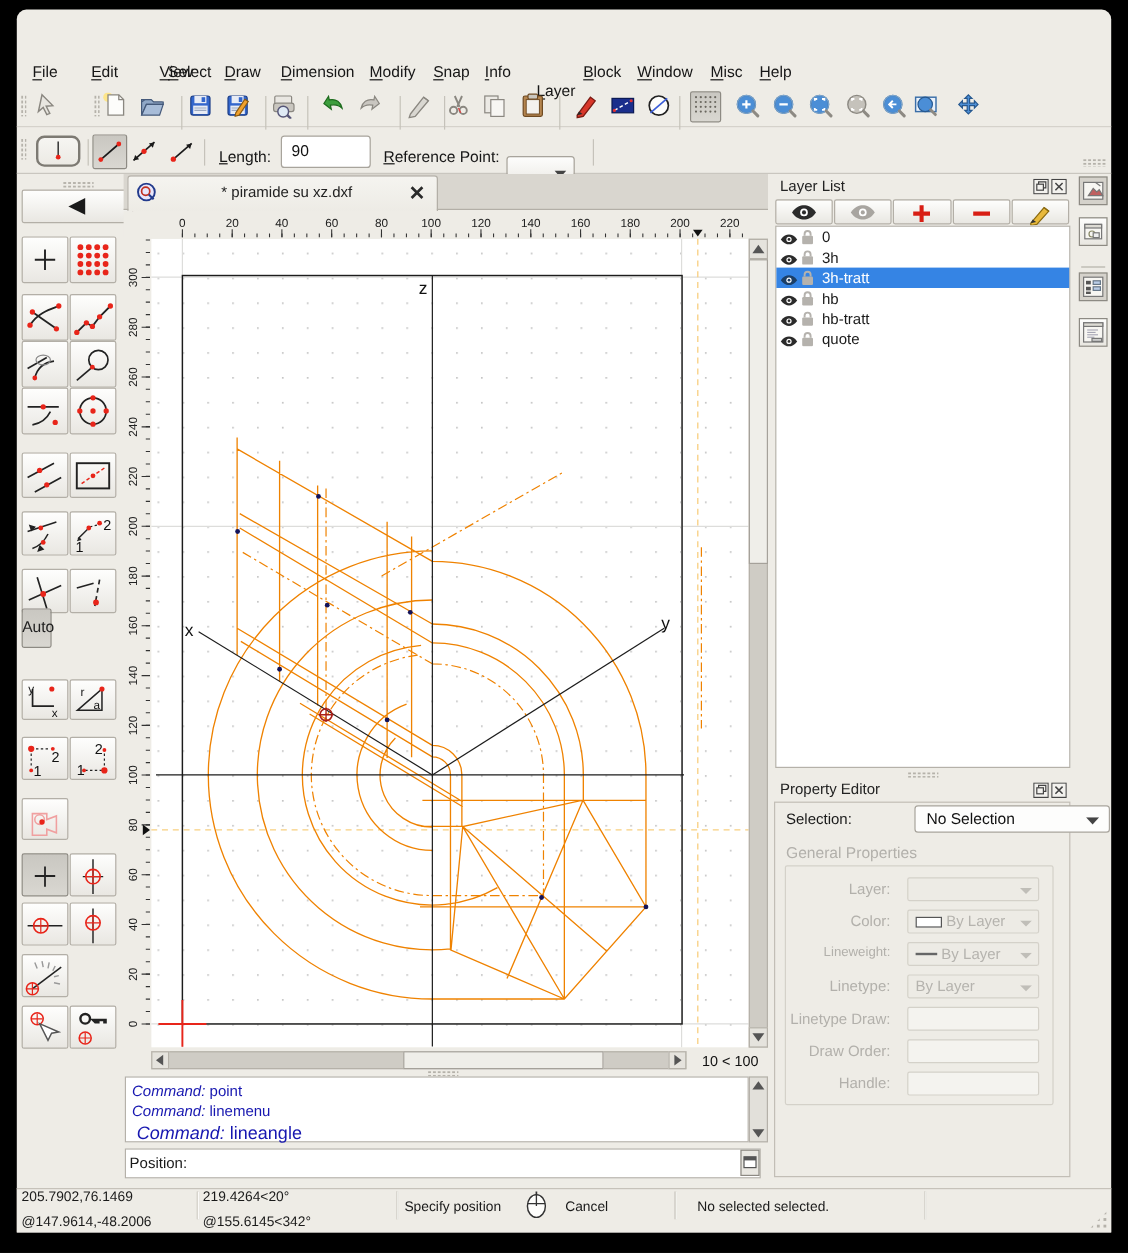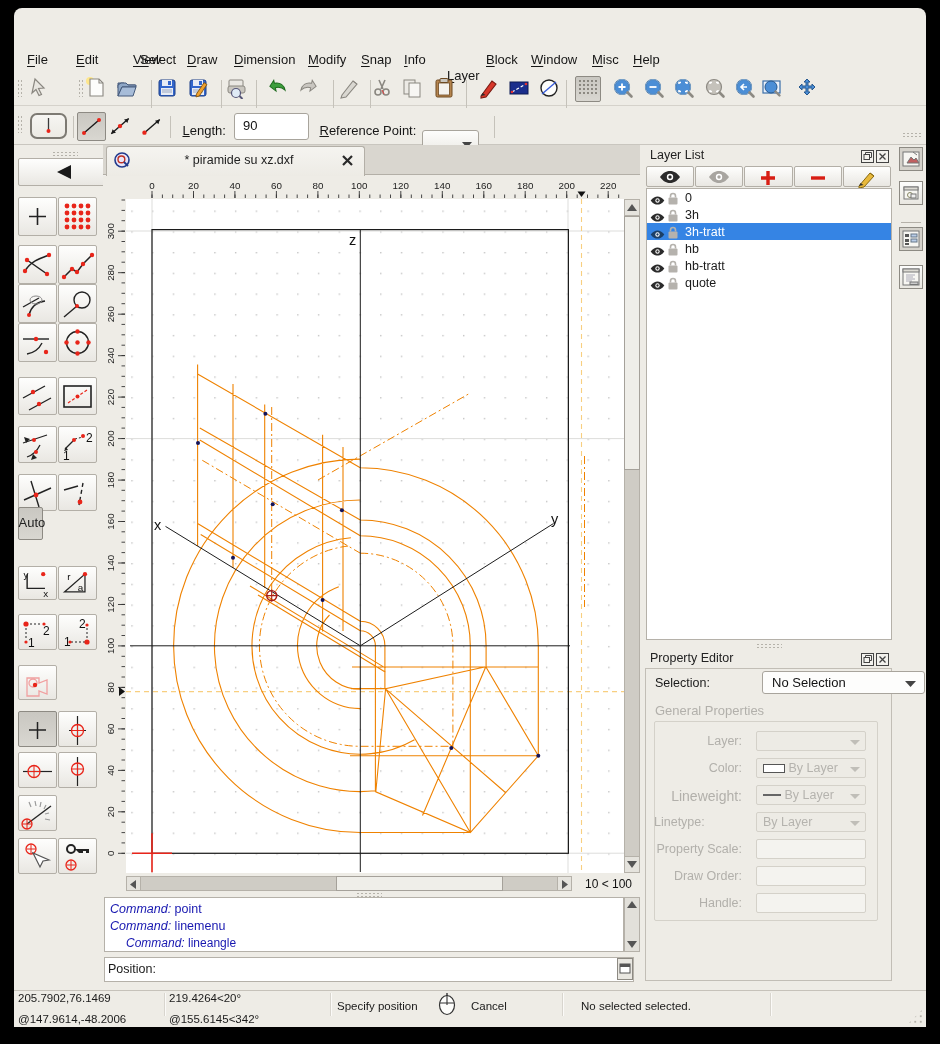--- a/index.html
+++ b/index.html
@@ -774,29 +774,29 @@
 <div class="abs" style="left:640px;top:726px;width:88px;font-size:12.5px;color:#b2b0ab;text-align:right;">Layer:</div>
 <div class="abs" style="left:742px;top:723px;width:110px;height:20px;border:1px solid #d4d1c9;border-radius:2px;background:#edebe5;font-size:12.5px;color:#b5b3ae;padding:2px 0 0 6px;">
       <svg width="10" height="6" style="position:absolute;right:5px;top:8px;">
         <path d="M0 0h10L5 5z" fill="#c0beb8"></path>
       </svg>
     </div>
 <div class="abs" style="left:640px;top:753px;width:88px;font-size:12.5px;color:#b2b0ab;text-align:right;">Color:</div>
 <div class="abs" style="left:742px;top:750px;width:110px;height:20px;border:1px solid #d4d1c9;border-radius:2px;background:#edebe5;font-size:12.5px;color:#b5b3ae;padding:2px 0 0 6px;"><span style="display:inline-block;width:22px;height:9px;background:#fff;border:1.5px solid #555;vertical-align:-1px;"></span> By Layer<svg width="10" height="6" style="position:absolute;right:5px;top:8px;">
         <path d="M0 0h10L5 5z" fill="#c0beb8"></path>
       </svg></div>
-<div class="abs" style="left:640px;top:780px;width:88px;font-size:14px;color:#b2b0ab;text-align:right;">Lineweight:</div>
+<div class="abs" style="left:640px;top:780px;width:88px;font-size:11px;color:#b2b0ab;text-align:right;">Lineweight:</div>
 <div class="abs" style="left:742px;top:777px;width:110px;height:20px;border:1px solid #d4d1c9;border-radius:2px;background:#edebe5;font-size:12.5px;color:#b5b3ae;padding:2px 0 0 6px;"><span style="display:inline-block;width:18px;height:2px;background:#666;vertical-align:3px;"></span> By Layer<svg width="10" height="6" style="position:absolute;right:5px;top:8px;">
         <path d="M0 0h10L5 5z" fill="#c0beb8"></path>
       </svg></div>
-<div class="abs" style="left:640px;top:807px;width:88px;font-size:12.5px;color:#b2b0ab;">Linetype:</div>
+<div class="abs" style="left:640px;top:807px;width:88px;font-size:12.5px;color:#b2b0ab;text-align:right;">Linetype:</div>
 <div class="abs" style="left:742px;top:804px;width:110px;height:20px;border:1px solid #d4d1c9;border-radius:2px;background:#edebe5;font-size:12.5px;color:#b5b3ae;padding:2px 0 0 6px;">By Layer<svg width="10" height="6" style="position:absolute;right:5px;top:8px;">
         <path d="M0 0h10L5 5z" fill="#c0beb8"></path>
       </svg></div>
-<div class="abs" style="left:640px;top:834px;width:88px;font-size:12.5px;color:#b2b0ab;text-align:right;">Property Scale:</div>
+<div class="abs" style="left:640px;top:834px;width:88px;font-size:12.5px;color:#b2b0ab;text-align:right;">Linetype Draw:</div>
 <div class="abs" style="left:742px;top:831px;width:110px;height:20px;border:1px solid #d4d1c9;border-radius:2px;background:#edebe5;font-size:12.5px;color:#b5b3ae;padding:2px 0 0 6px;background:#f4f3ef;"></div>
 <div class="abs" style="left:640px;top:861px;width:88px;font-size:12.5px;color:#b2b0ab;text-align:right;">Draw Order:</div>
 <div class="abs" style="left:742px;top:858px;width:110px;height:20px;border:1px solid #d4d1c9;border-radius:2px;background:#edebe5;font-size:12.5px;color:#b5b3ae;padding:2px 0 0 6px;background:#f4f3ef;"></div>
 <div class="abs" style="left:640px;top:888px;width:88px;font-size:12.5px;color:#b2b0ab;text-align:right;">Handle:</div>
 <div class="abs" style="left:742px;top:885px;width:110px;height:20px;border:1px solid #d4d1c9;border-radius:2px;background:#edebe5;font-size:12.5px;color:#b5b3ae;padding:2px 0 0 6px;background:#f4f3ef;"></div>
 <div class="abs" style="left:885px;top:139px;width:24px;height:24px;background:#d5d2cb;border:1px solid #8d8a83;"><svg width="22" height="22">
         <rect x="3" y="4" width="16" height="14" fill="#f7f6f2" stroke="#777"></rect>
         <path d="M7 15l4-6 3 3 2-2 3 5z" fill="#c06060" stroke="#777"></path>
         <path d="M13 4l4 3" stroke="#777"></path>
       </svg></div>
@@ -820,21 +820,21 @@
         <rect x="3" y="3" width="16" height="3" fill="#dddbd4" stroke="#777"></rect>
         <path d="M6 9h9M6 11h7M6 13h9M6 15h6" stroke="#99a" stroke-width="0.8"></path>
         <rect x="10" y="16" width="8" height="2.5" fill="#ccc" stroke="#777"></rect>
       </svg></div>
 <div class="hdl" style="left:888px;top:124px;height:7px;width:20px;background-size:4px 3px;"></div>
 
 <div class="hdl" style="left:342px;top:884px;height:5px;width:26px;background-size:4px 3px;"></div>
 <div class="abs" style="left:90px;top:889px;width:520px;height:55px;background:#fff;border:1px solid #b5b1a9;"></div>
 <div class="abs" style="left:96px;top:894px;font-size:12.5px;color:#1717b0;"><span style="font-style:italic;">Command:</span> point</div>
 <div class="abs" style="left:96px;top:911px;font-size:12.5px;color:#1717b0;"><span style="font-style:italic;">Command:</span> linemenu</div>
-<div class="abs" style="left:112px;top:928px;font-size:12px;color:#1717b0;"><span style="font-style:italic;">Command:</span> lineangle</div>
+<div class="abs" style="left:100px;top:928px;font-size:15px;color:#1717b0;"><span style="font-style:italic;">Command:</span> lineangle</div>
 <div class="abs" style="left:610px;top:889px;width:16px;height:55px;background:#e2e0da;border:1px solid #b5b1a9;"></div>
 <div class="abs" style="left:611px;top:890px;width:14px;height:14px;"><svg width="14" height="14">
         <path d="M7 3l5 7H2z" fill="#555"></path>
       </svg></div>
 <div class="abs" style="left:611px;top:929px;width:14px;height:14px;"><svg width="14" height="14">
         <path d="M7 11L2 4h10z" fill="#555"></path>
       </svg></div>
 <div class="abs" style="left:90px;top:949px;width:530px;height:25px;background:#fff;border:1px solid #b5b1a9;"></div>
 <div class="abs" style="left:94px;top:954px;font-size:12.5px;color:#1a1a1a;">Position:</div>
 <div class="abs" style="left:603px;top:950px;width:16px;height:22px;background:#e9e7e1;border:1px solid #8d8a83;"><svg width="14" height="20">

